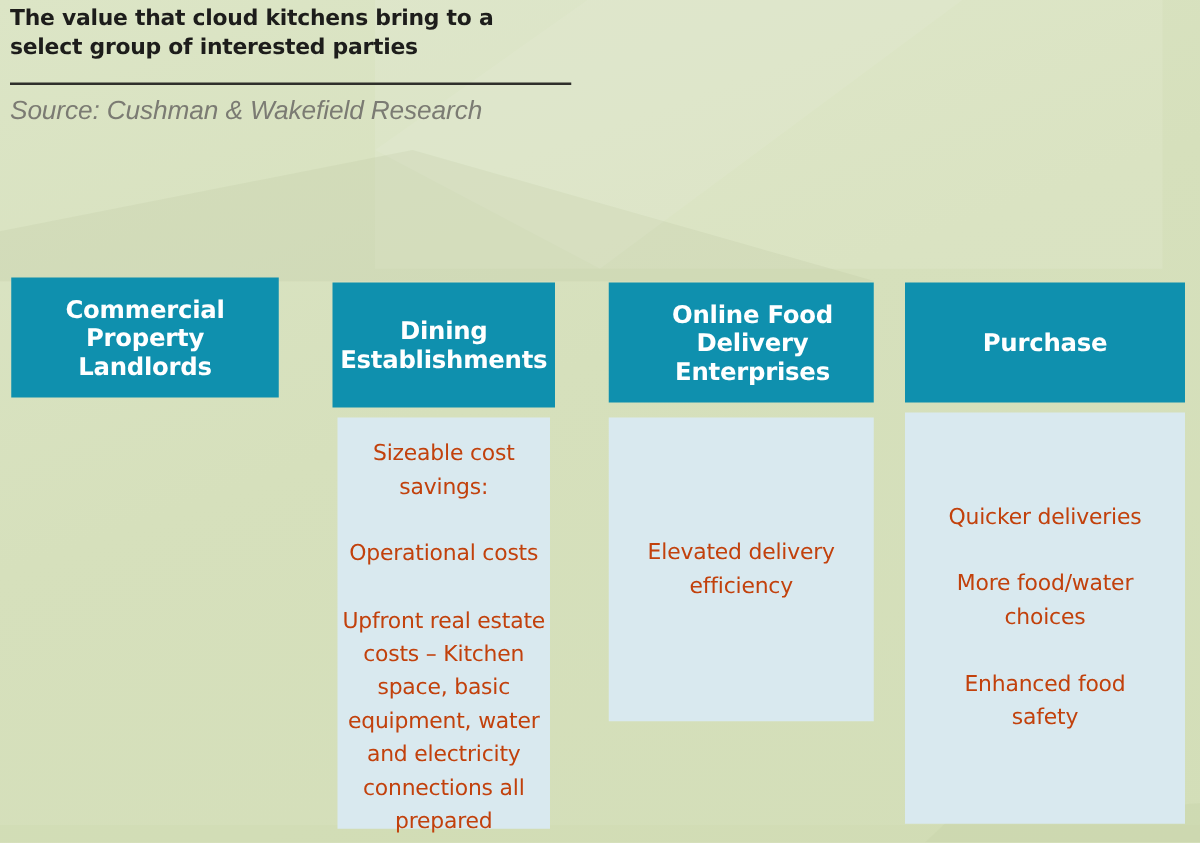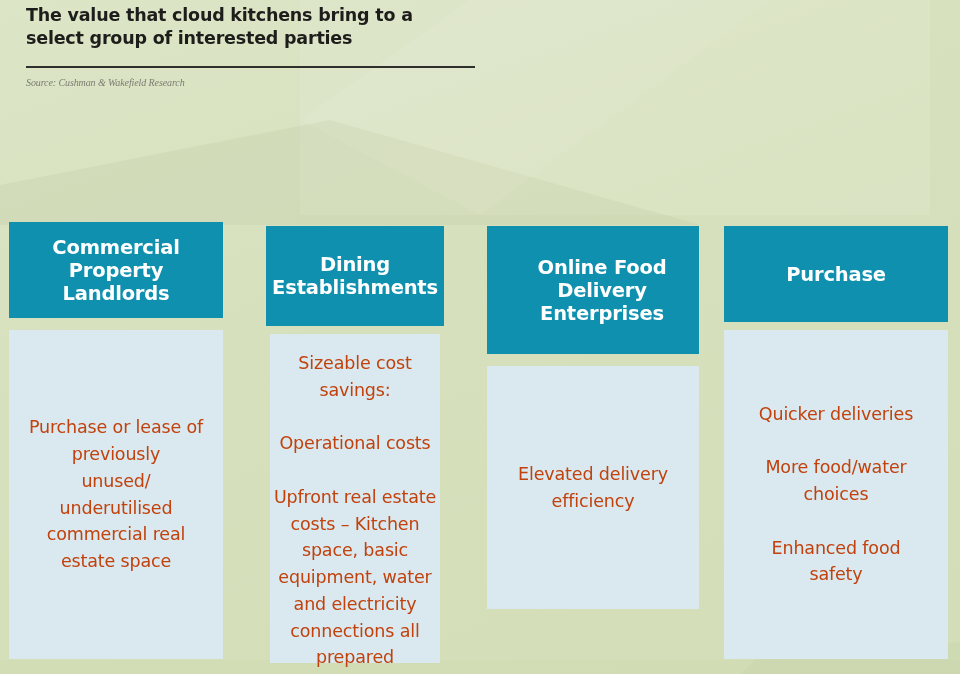--- a/index.html
+++ b/index.html
@@ -26,21 +26,21 @@
   .bg-shapes {
     position: absolute;
     inset: 0;
     z-index: 0;
     pointer-events: none;
   }
 
   
   .title-block {
     position: absolute;
-    left: 26px;
+    left: 8px;
     top: 4px;
     width: 460px;
     z-index: 2;
   }
   .chart-title {
     font-family: "DejaVu Sans", sans-serif;
     font-size: 17.5px;
     font-weight: bold;
     line-height: 1.32;
     color: #1d1d1b;
@@ -49,23 +49,23 @@
     white-space: pre-line;
   }
   .title-rule {
     margin-top: 16px;
     width: 449px;
     height: 2px;
     background: #2f2f2b;
   }
   .source-line {
     margin-top: 9px;
-    font-family: Liberation Serif, serif;
+    font-family: Liberation Sans, sans-serif;
     font-style: italic;
-    font-size: 10px;
+    font-size: 21px;
     color: #7b7b73;
     letter-spacing: -0.1px;
   }
 
   
   .columns {
     position: absolute;
     left: 0;
     top: 222px;
     width: 960px;
@@ -94,21 +94,21 @@
     display: flex;
     align-items: center;
     justify-content: center;
     box-sizing: border-box;
     padding: 4px 6px;
     white-space: pre-line;
     letter-spacing: -0.2px;
   }
   .col-1 .col-head { height: 96px; }
   .col-2 .col-head { height: 100px; margin-top: 4px; }
-  .col-3 .col-head { height: 128px; margin-top: 4px; padding-left: 24px; }
+  .col-3 .col-head { height: 96px; margin-top: 4px; padding-left: 24px; }
   .col-4 .col-head { height: 96px; margin-top: 4px; }
 
   .col-body {
     background: #d9e9ef;
     color: #c2410c;
     font-family: "DejaVu Sans", sans-serif;
     font-size: 17.5px;
     line-height: 1.53;
     text-align: center;
     box-sizing: border-box;
@@ -142,26 +142,20 @@
     <div class="title-rule"></div>
     <div class="source-line">Source: Cushman &amp; Wakefield Research</div>
   </div>
 
   <div class="columns">
 
     <div class="column col-1">
       <div class="col-head">Commercial
 Property
 Landlords</div>
-      <div class="col-body">Purchase or lease of
-previously
-unused/
-underutilised
-commercial real
-estate space</div>
     </div>
 
     <div class="column col-2">
       <div class="col-head">Dining
 Establishments</div>
       <div class="col-body">Sizeable cost
 savings:
 
 Operational costs
 

